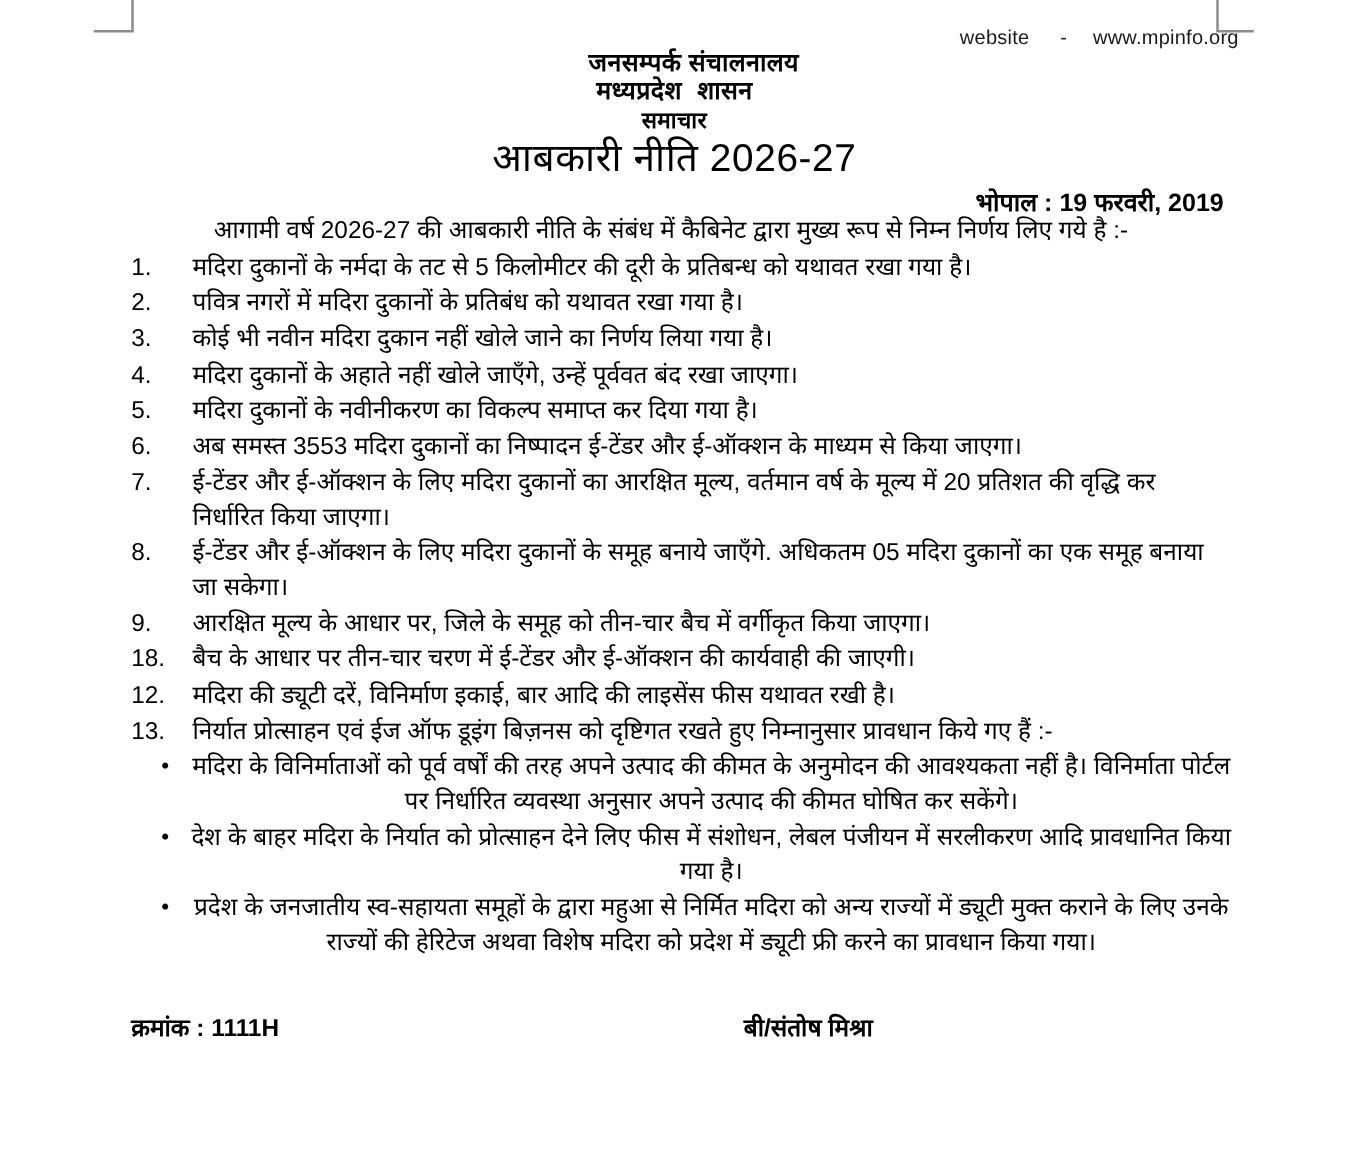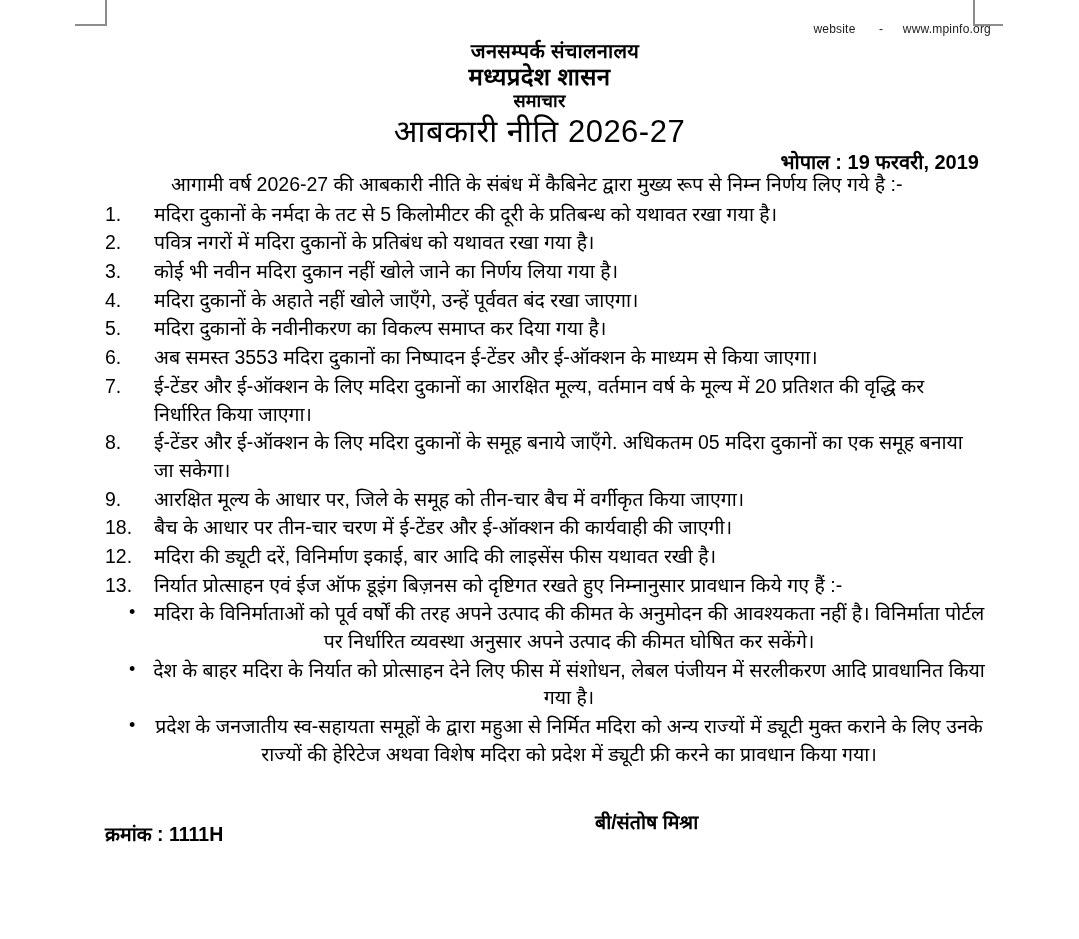--- a/index.html
+++ b/index.html
@@ -36,21 +36,21 @@
 
   .corner-tr { left: 973px; top: 0px; width: 30px; height: 26px; }
   .corner-tr .v { left: 0; top: 0; width: 2px; height: 25px; }
   .corner-tr .h { left: 0; bottom: 0; height: 2px; width: 30px; }
 
   
   .website-line {
     position: absolute;
     top: 22px;
     right: 88px;
-    font-size: 12px;
+    font-size: 16px;
     letter-spacing: 0.2px;
     white-space: nowrap;
     color: #1a1a1a;
   }
   .website-line .ws-sep { padding: 0 16px; }
   .website-line .ws-label { padding-right: 4px; }
 
   
   .masthead {
     position: absolute;
@@ -60,21 +60,21 @@
     text-align: center;
   }
   .masthead .org1,
   .masthead .org2,
   .masthead .org3 {
     font-weight: bold;
     line-height: 1.16;
     letter-spacing: 0.3px;
   }
   .masthead .org1 { font-size: 20px; padding-left: 31px; }
-  .masthead .org2 { font-size: 24px; }
+  .masthead .org2 { font-size: 20px; font-family: Liberation Mono, monospace; }
   .masthead .org3 { font-size: 18px; }
   .masthead .doc-title {
     font-size: 31px;
     font-weight: normal;
     letter-spacing: 0.5px;
     margin-top: 3px;
     line-height: 1.12;
   }
 
   
@@ -144,21 +144,21 @@
     position: absolute;
     top: 808px;
     left: 105px;
     width: 880px;
     font-size: 19.5px;
     font-weight: bold;
   }
   .footer .krmank {
     position: absolute;
     left: 0;
-    top: 12px;
+    top: 0;
     white-space: nowrap;
     text-align: right;
   }
   .footer .signer {
     position: absolute;
     left: 490px;
     top: 0;
     white-space: nowrap;
   }
 </style>

